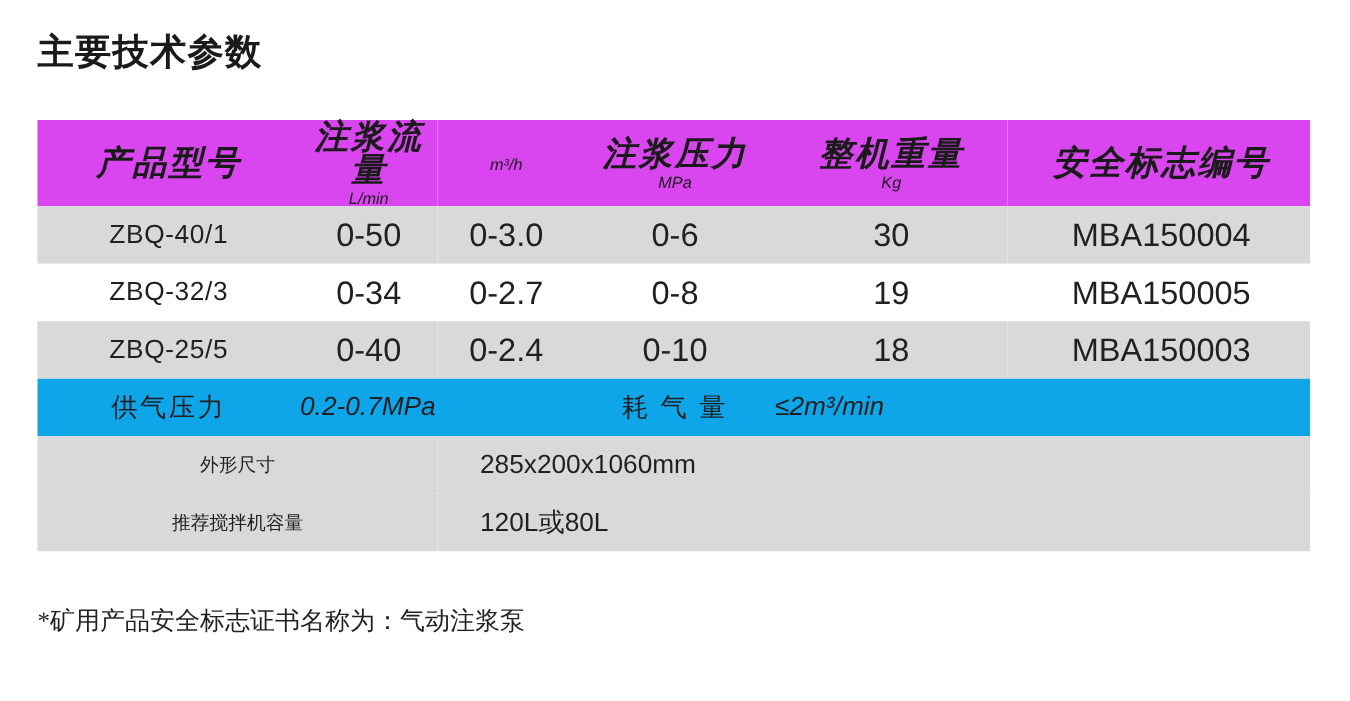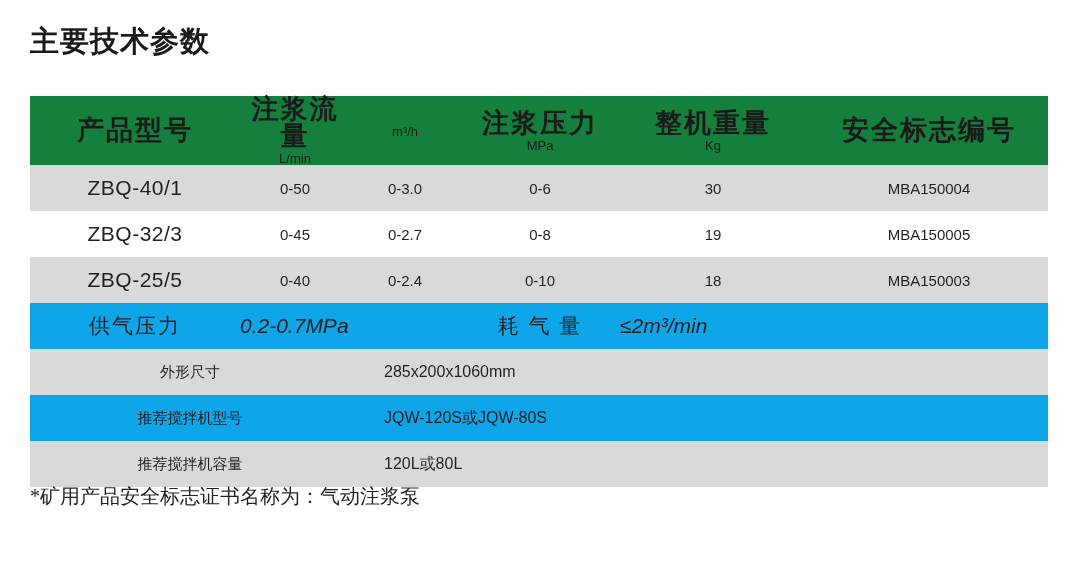--- a/index.html
+++ b/index.html
@@ -33,21 +33,21 @@
     width: 1022px;
     border-collapse: collapse;
     table-layout: fixed;
   }
   .table td, .table th {
     padding: 0;
     margin: 0;
     border: none;
   }
   
-  .hdr-row { background: #15803d; height: 58px; }
+  .hdr-row { background: #d946ef; height: 58px; font-style: italic; }
   .hdr-cell {
     text-align: center;
     vertical-align: middle;
     color: #1a1a1a;
     line-height: 1.0;
   }
   .hdr-main {
     display: block;
     font-size: 27px;
     font-weight: bold;
@@ -61,37 +61,37 @@
     letter-spacing: 0;
   }
   .hdr-nosub .hdr-main { padding-bottom: 0px; }
 
   .data-row { height: 46px; margin-top: 21px; }
   .data-row.shade { background: #d9d9d9; }
   .data-row.plain { background: #ffffff; }
   .cell {
     text-align: center;
     vertical-align: middle;
-    font-size: 15px;
+    font-size: 26px;
     color: #231f20;
   }
   .cell-model { font-size: 21px; letter-spacing: 0.5px; }
 
   .info-row { height: 46px; }
   .info-row.shade { background: #d9d9d9; }
   .info-row.plain { background: #0ea5e9; }
   .info-label {
     text-align: center;
     vertical-align: middle;
     font-size: 15px;
   }
   .info-value {
     text-align: left;
     vertical-align: middle;
-    font-size: 16px;
+    font-size: 21px;
     padding-left: 28px;
   }
   .info-value.center-ish { padding-left: 34px; }
   .split-label {
     text-align: center;
     vertical-align: middle;
     font-size: 21px;
     letter-spacing: 2px;
   }
   .split-value {
@@ -156,21 +156,21 @@
         <td class="cell cell-model">ZBQ-40/1</td>
         <td class="cell">0-50</td>
         <td class="cell">0-3.0</td>
         <td class="cell">0-6</td>
         <td class="cell">30</td>
         <td class="cell">MBA150004</td>
       </tr>
 
       <tr class="data-row plain">
         <td class="cell cell-model">ZBQ-32/3</td>
-        <td class="cell">0-45</td>
+        <td class="cell">0-34</td>
         <td class="cell">0-2.7</td>
         <td class="cell">0-8</td>
         <td class="cell">19</td>
         <td class="cell">MBA150005</td>
       </tr>
 
       <tr class="data-row shade">
         <td class="cell cell-model">ZBQ-25/5</td>
         <td class="cell">0-40</td>
         <td class="cell">0-2.4</td>
@@ -184,24 +184,20 @@
         <td class="split-value" colspan="2">0.2-0.7MPa</td>
         <td class="split-label">耗 气 量</td>
         <td class="split-value" colspan="2">≤2m³/min</td>
       </tr>
 
       <tr class="info-row shade">
         <td class="info-label" colspan="2">外形尺寸</td>
         <td class="info-value center-ish" colspan="4">285x200x1060mm</td>
       </tr>
 
-      <tr class="info-row plain">
-        <td class="info-label" colspan="2">推荐搅拌机型号</td>
-        <td class="info-value center-ish" colspan="4">JQW-120S或JQW-80S</td>
-      </tr>
 
       <tr class="info-row shade">
         <td class="info-label" colspan="2">推荐搅拌机容量</td>
         <td class="info-value center-ish" colspan="4">120L或80L</td>
       </tr>
     </tbody>
   </table>
 
   <div class="footnote">*矿用产品安全标志证书名称为：气动注浆泵</div>
 

